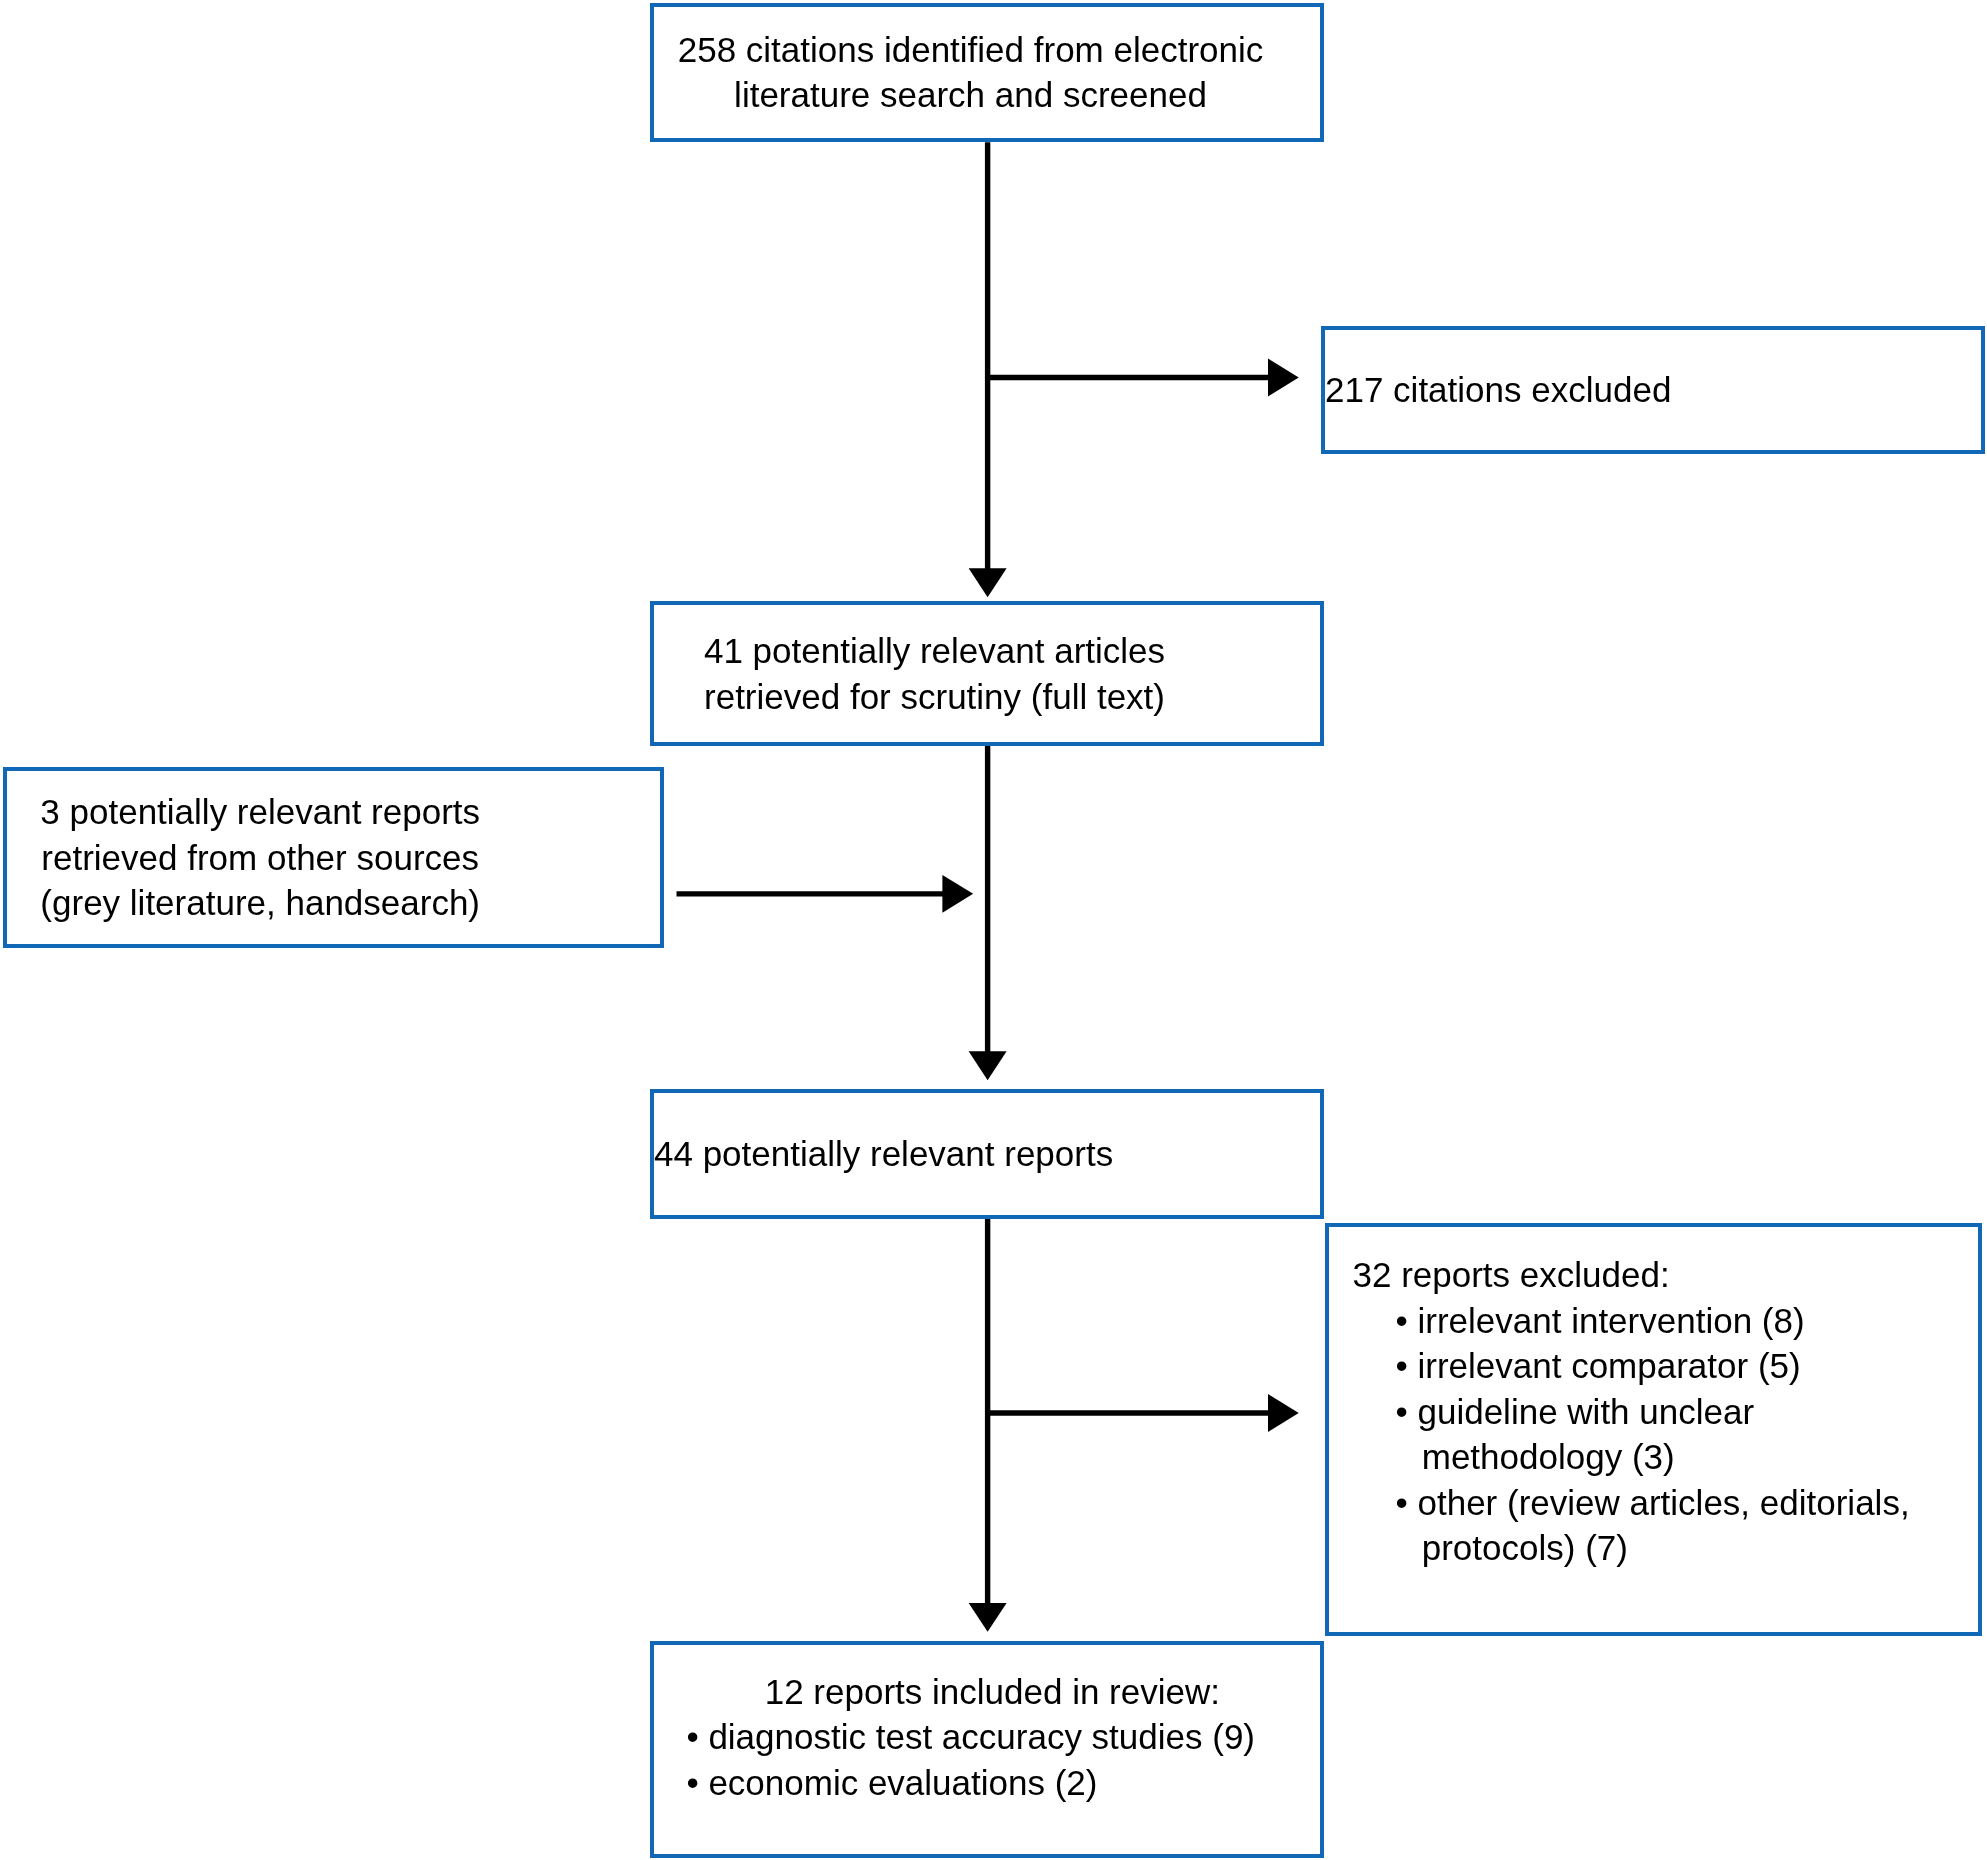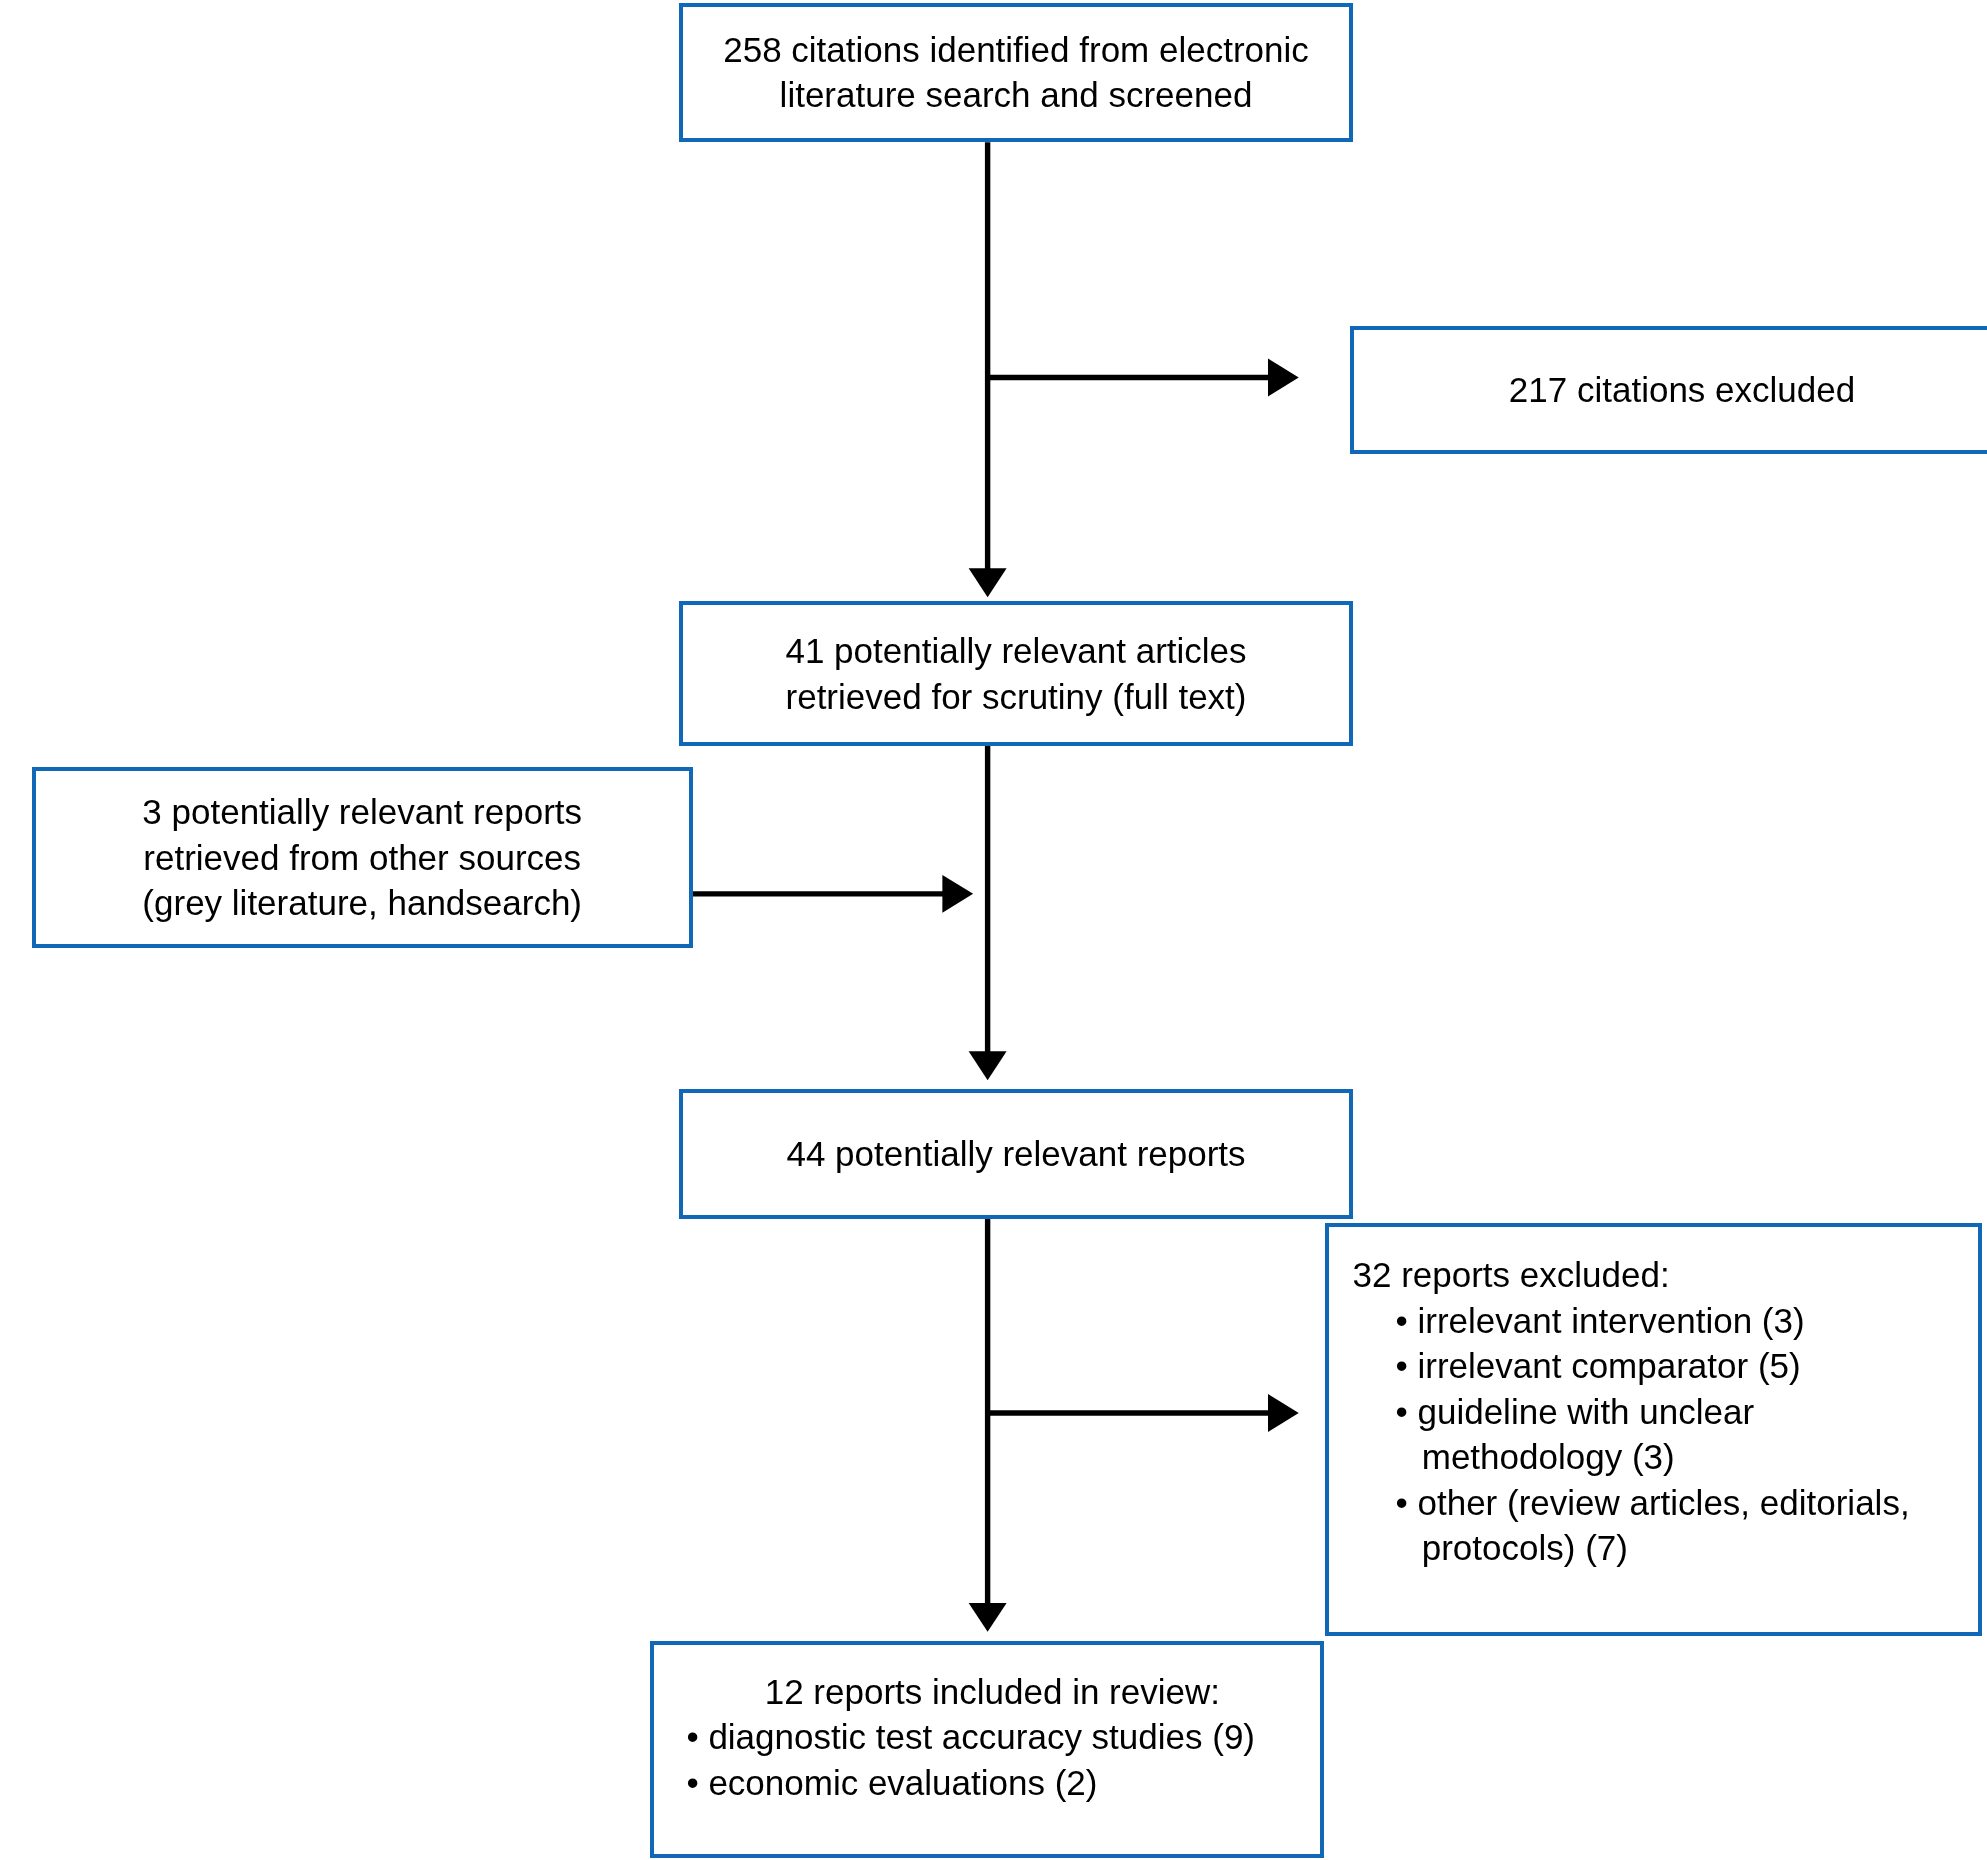--- a/index.html
+++ b/index.html
@@ -14,23 +14,22 @@
   }
   .box{
     position:absolute;
     box-sizing:border-box;
     background:#fff;
     border:4.5px solid var(--box-border,#1068b7);
   }
   .box.centered{
     display:flex;
     align-items:center;
-    justify-content:center;
+    justify-content:flex-start;
     text-align:center;
-    margin-left:29px;
   }
   .connectors{position:absolute;left:0;top:0;}
   .connectors line{stroke:var(--arrow,#000000);stroke-width:6;}
   .connectors polygon{fill:var(--arrow,#000000);}
 
   
   .box-identified      {left:650px; top:2.7px;    width:674px; height:139px;}
   .box-cit-excluded    {left:1321px;top:326px;  width:664px; height:128px;}
   .box-fulltext        {left:650px; top:601px;  width:674px; height:145px;}
   .box-other-sources   {left:2.7px;   top:767px;  width:661px; height:181px;}
@@ -113,21 +112,21 @@
     <span class="wrap-560">3 potentially relevant reports retrieved from other sources (grey literature, handsearch)</span>
   </div>
 
   <div class="box centered box-pot-relevant">
     <span>44 potentially relevant reports</span>
   </div>
 
   <div class="box box-rep-excluded">
     <div class="list-title">32 reports excluded:</div>
     <ul class="flow-list">
-        <li>irrelevant intervention (3)</li>
+        <li>irrelevant intervention (8)</li>
         <li>irrelevant comparator (5)</li>
         <li>guideline with unclear methodology (3)</li>
         <li>other (review articles, editorials, protocols) (7)</li>
       </ul>
   </div>
 
   <div class="box box-included">
     <div class="list-title">12 reports included in review:</div>
     <ul class="flow-list">
         <li>diagnostic test accuracy studies (9)</li>

